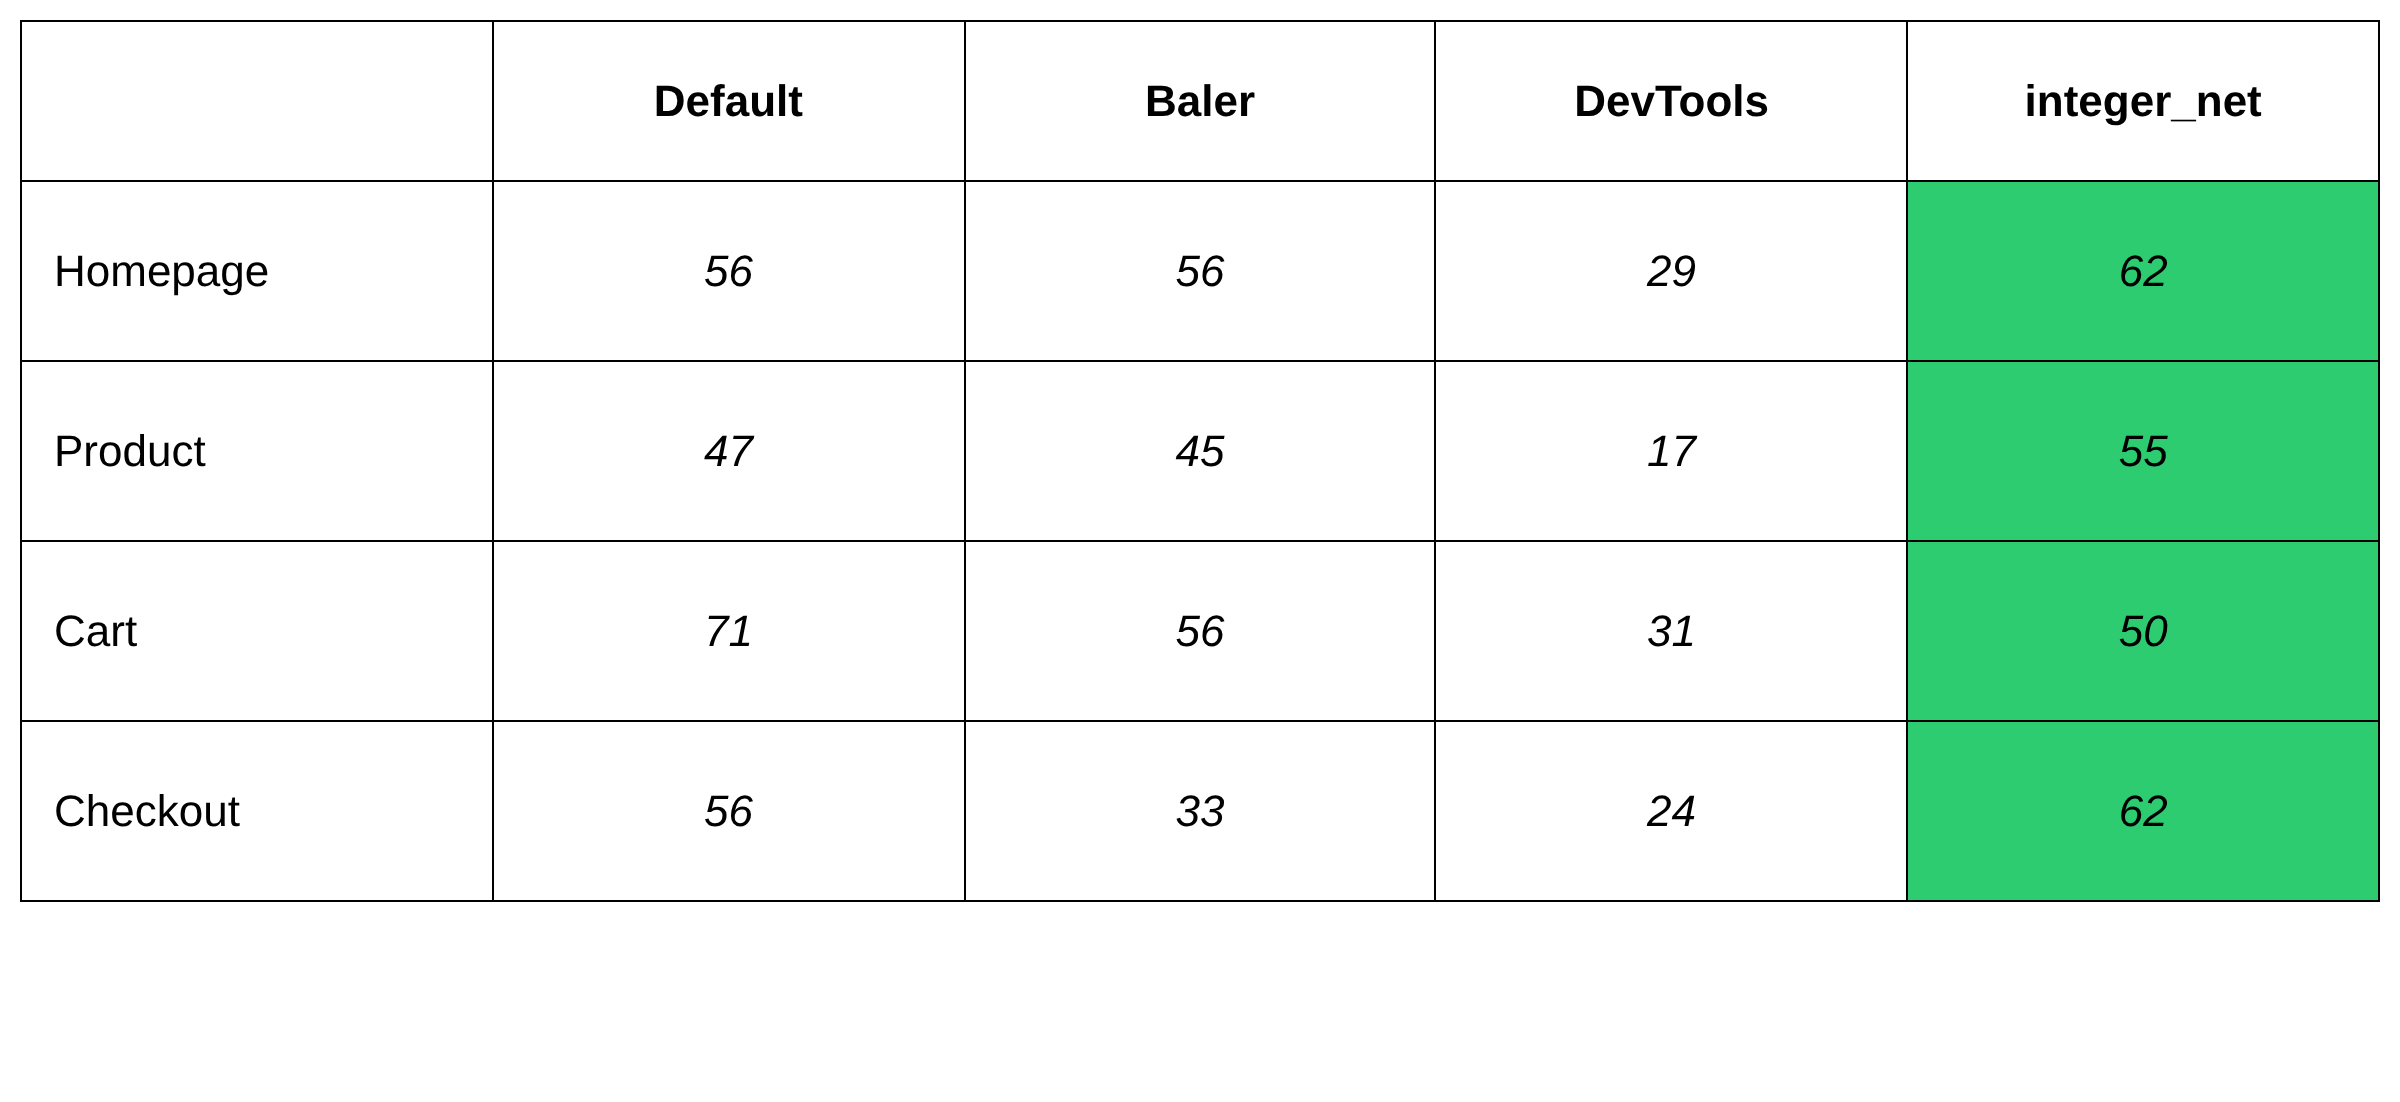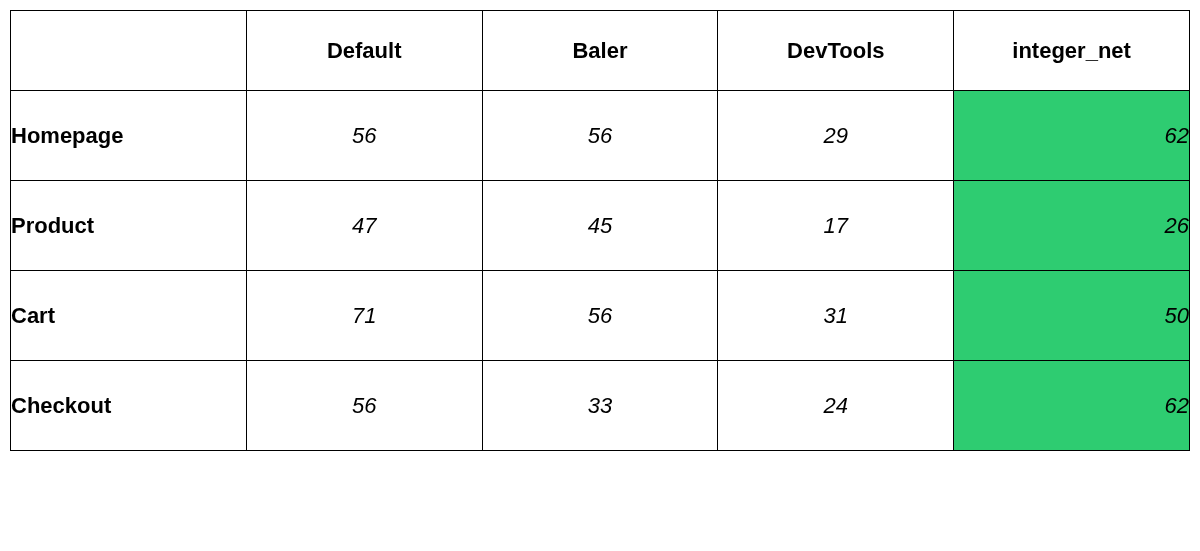--- a/index.html
+++ b/index.html
@@ -28,30 +28,30 @@
     th {
       font-weight: 700;
       text-align: center;
       height: 80px;
     }
     th.rowheader-blank {
       
     }
     td.rowlabel {
       text-align: left;
-      font-weight: 700;
+      padding-left: 16px;
+      font-weight: 400;
     }
     td.val {
       text-align: center;
       font-weight: 400;
       font-style: italic;
     }
     td.highlight {
       background: #2ecc71;
-      text-align: right;
     }
   </style>
 </head>
 <body>
 
 <table>
   <thead>
     <tr>
       <th class="rowheader-blank"></th>
       <th>Default</th>
@@ -66,21 +66,21 @@
       <td class="val">56</td>
       <td class="val">56</td>
       <td class="val">29</td>
       <td class="val highlight">62</td>
     </tr>
     <tr>
       <td class="rowlabel">Product</td>
       <td class="val">47</td>
       <td class="val">45</td>
       <td class="val">17</td>
-      <td class="val highlight">26</td>
+      <td class="val highlight">55</td>
     </tr>
     <tr>
       <td class="rowlabel">Cart</td>
       <td class="val">71</td>
       <td class="val">56</td>
       <td class="val">31</td>
       <td class="val highlight">50</td>
     </tr>
     <tr>
       <td class="rowlabel">Checkout</td>

